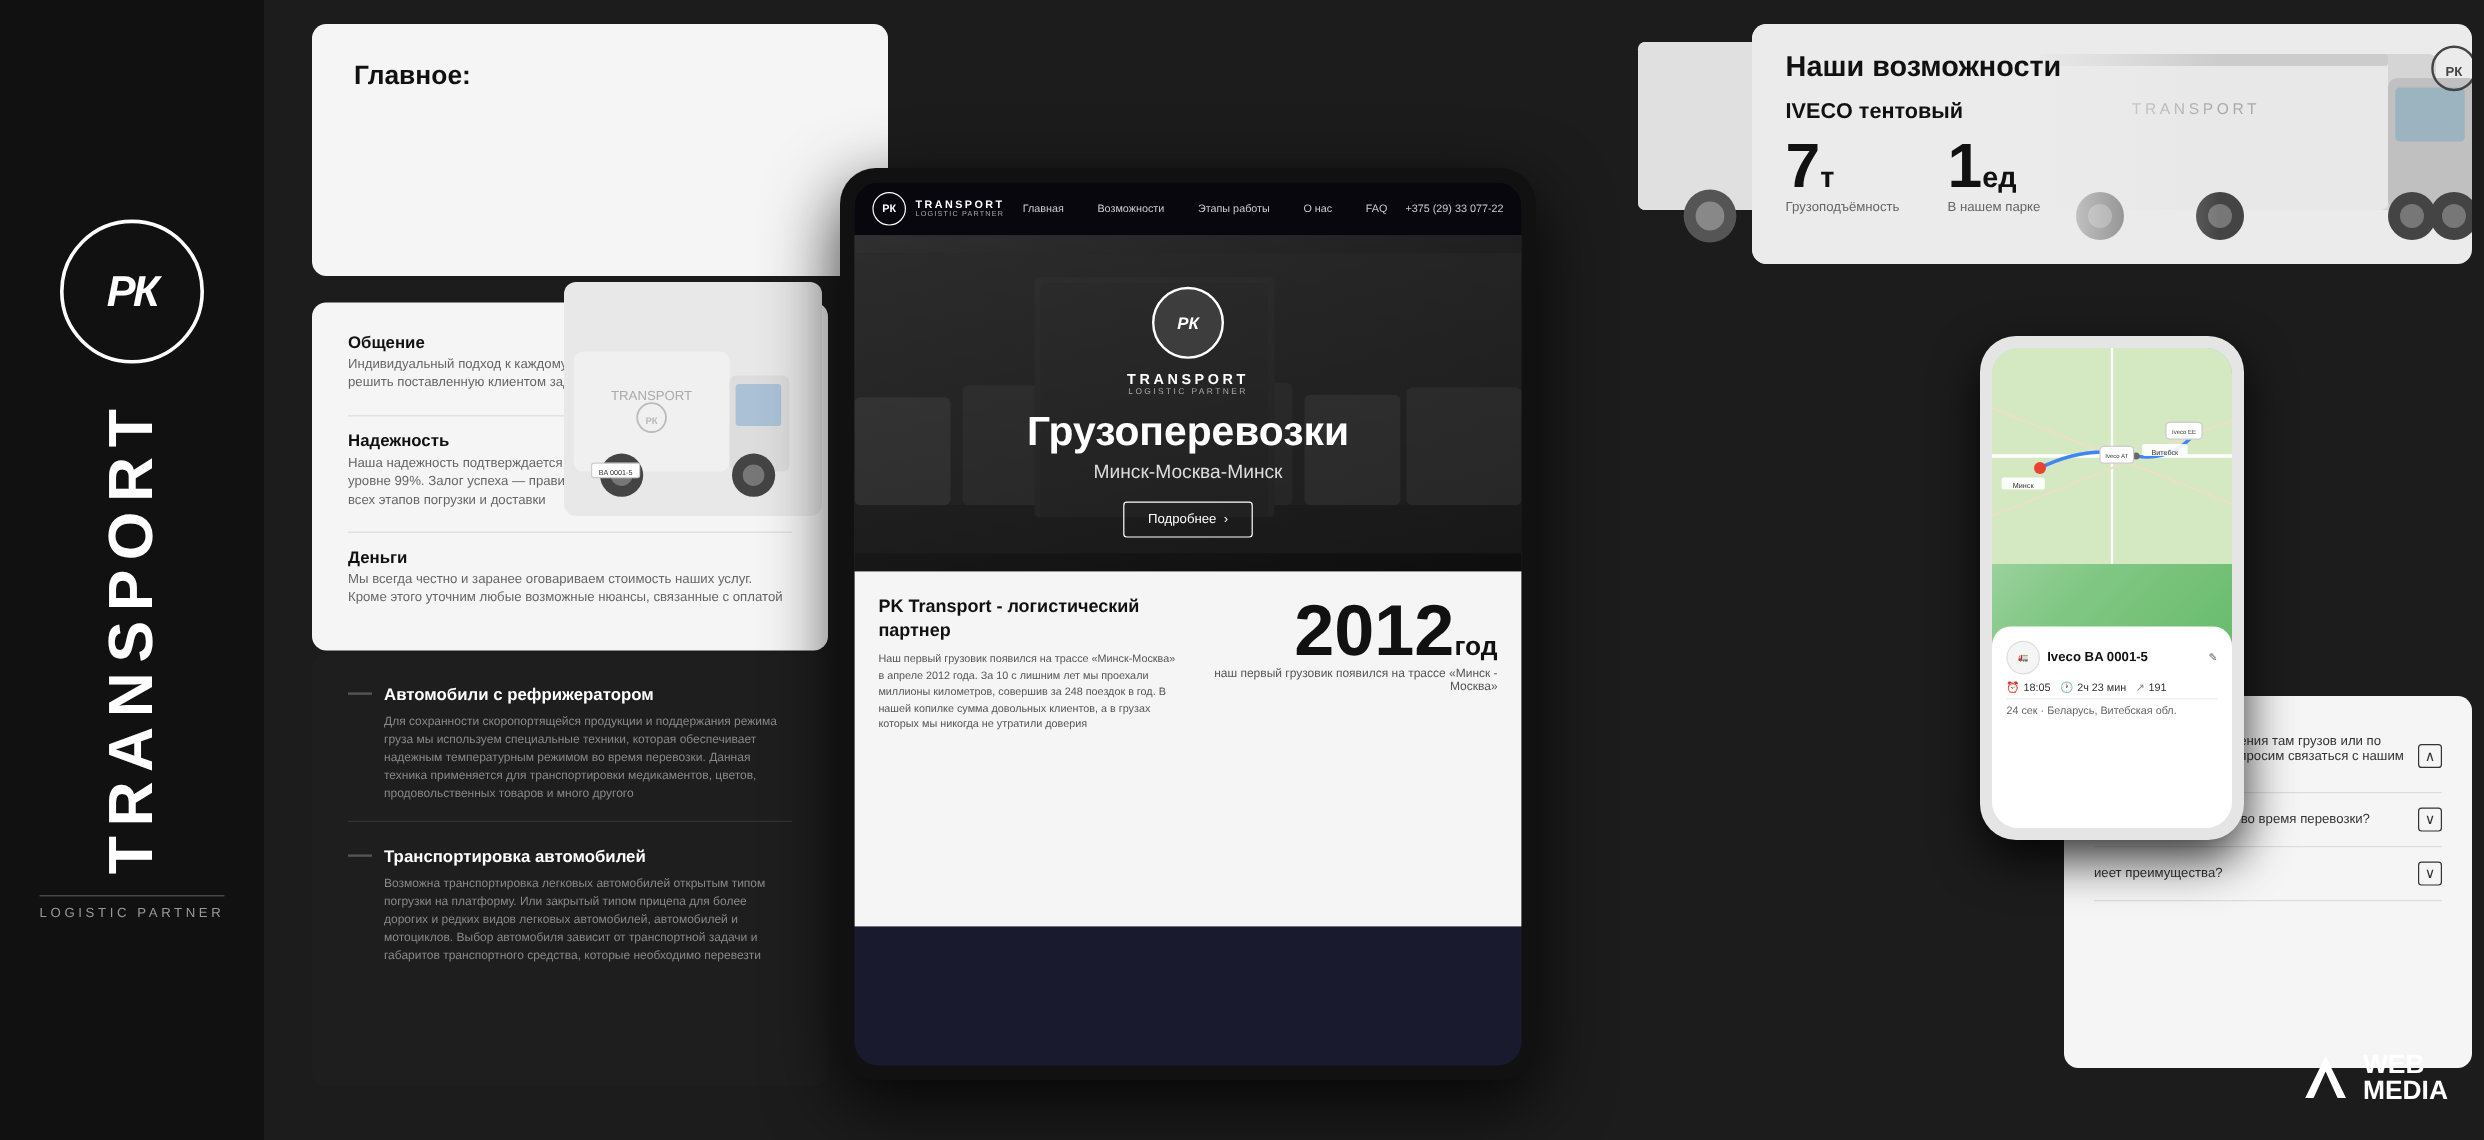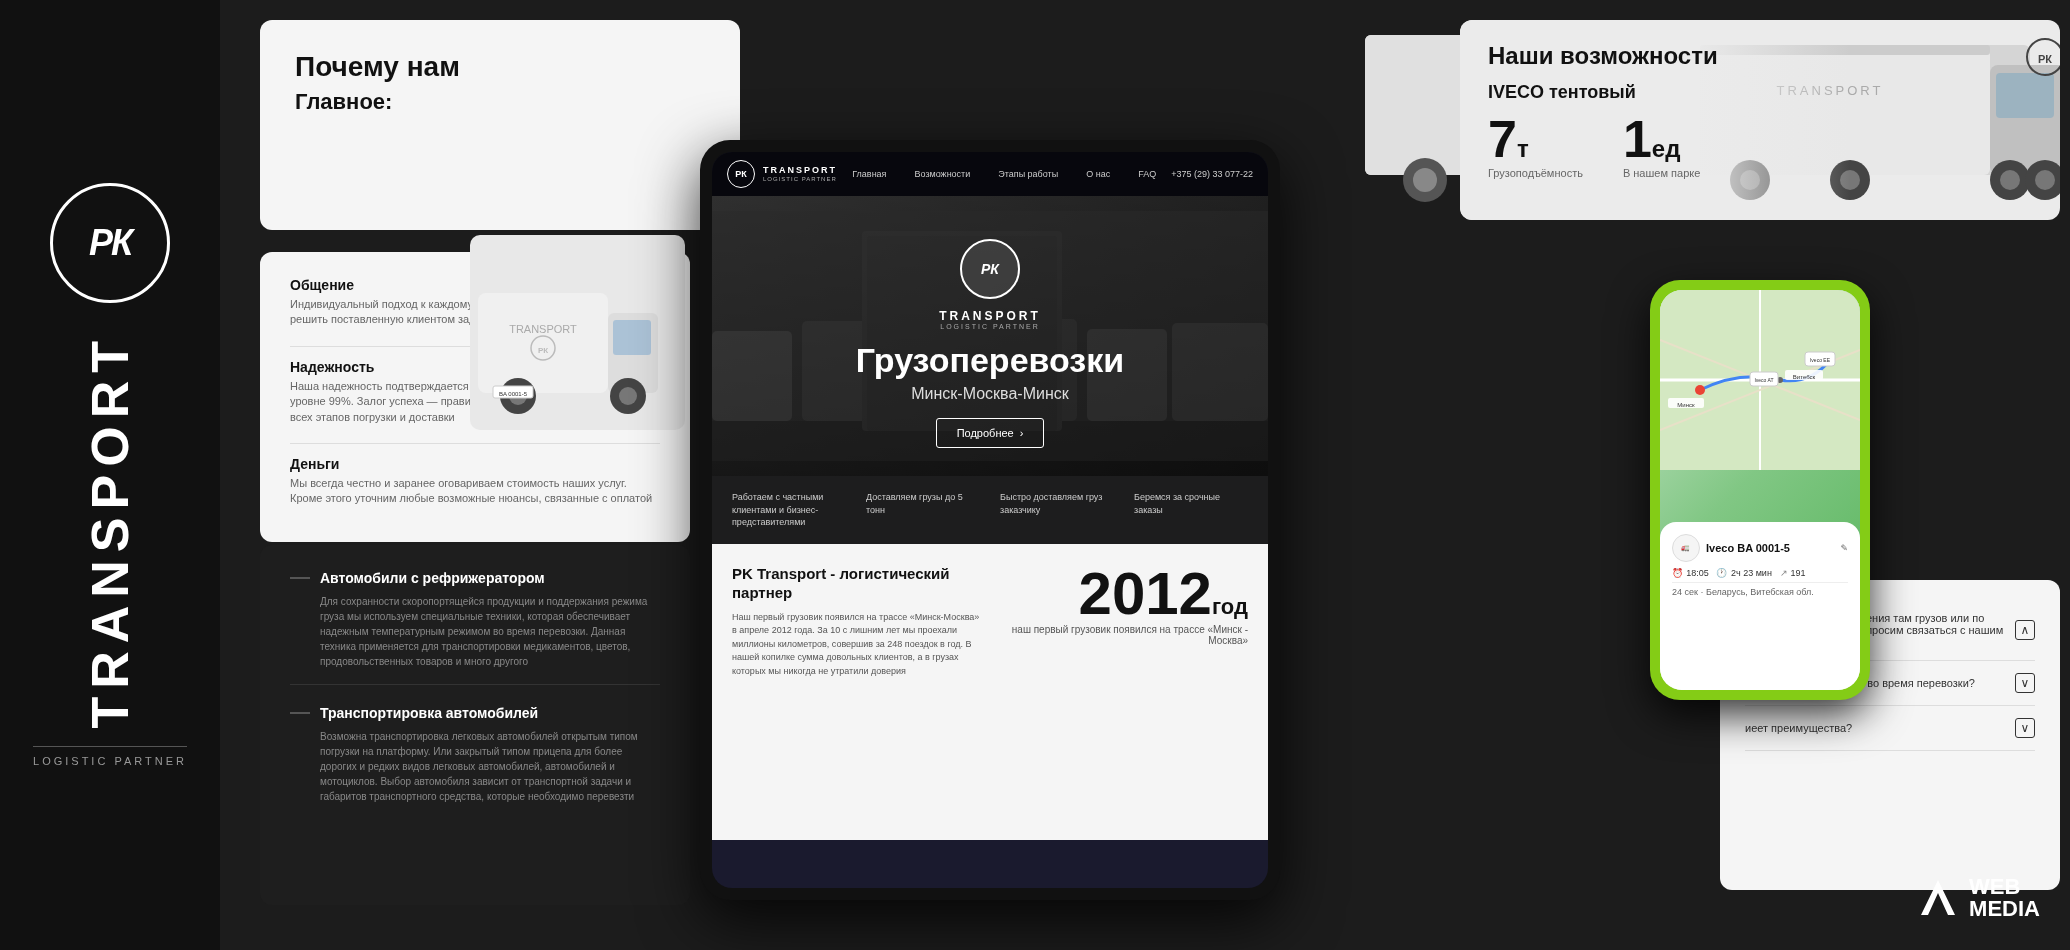--- a/index.html
+++ b/index.html
@@ -362,21 +362,21 @@
       color: #555;
     }
 
     
     .phone-mockup {
       position: absolute;
       right: 200px;
       top: 280px;
       width: 220px;
       height: 420px;
-      background: #84cc16;
+      background: #e5e5e5;
       border-radius: 30px;
       padding: 10px;
       z-index: 7;
       box-shadow: 0 15px 40px rgba(0,0,0,0.8);
     }
 
     .phone-screen {
       width: 100%;
       height: 100%;
       background: #e8f4e8;
@@ -571,21 +571,20 @@
 
       <circle cx="480" cy="55" r="20" fill="none" stroke="#333" stroke-width="2"></circle>
       <text x="480" y="61" text-anchor="middle" font-size="12" font-weight="bold" fill="#333">РК</text>
 
       <text x="200" y="100" text-anchor="middle" font-size="14" fill="#999" letter-spacing="3">TRANSPORT</text>
       <text x="200" y="115" text-anchor="middle" font-size="8" fill="#aaa" letter-spacing="2">LOGISTIC PARTNER</text>
     </svg>
   </div>
 
   <div class="card-top-left">
-    <h2>Почему нам</h2>
     <h3>Главное:</h3>
   </div>
 
   <div class="card-middle-left">
     <div class="feature-item">
       <h4>Общение</h4>
       <p>Индивидуальный подход к каждому клиенту помогает нам качественно решить поставленную клиентом задачу</p>
     </div>
     <div class="feature-divider"></div>
     <div class="feature-item">
@@ -714,26 +713,20 @@
           <div style="color:#aaa;font-size:7px;letter-spacing:2px;margin-bottom:12px;">LOGISTIC PARTNER</div>
           <h1 class="hero-title">Грузоперевозки</h1>
           <p class="hero-subtitle">Минск-Москва-Минск</p>
           <div class="hero-btn">
             <span>Подробнее</span>
             <span>›</span>
           </div>
         </div>
       </div>
 
-      <div class="tablet-features-bar">
-        <div class="tablet-feature">Работаем с частными клиентами и бизнес-представителями</div>
-        <div class="tablet-feature">Доставляем грузы до 5 тонн</div>
-        <div class="tablet-feature">Быстро доставляем груз заказчику</div>
-        <div class="tablet-feature">Беремся за срочные заказы</div>
-      </div>
 
       <div class="tablet-bottom-section">
         <div class="tablet-bottom-left">
           <h3>PK Transport - логистический партнер</h3>
           <p>Наш первый грузовик появился на трассе «Минск-Москва» в апреле 2012 года. За 10 с лишним лет мы проехали миллионы километров, совершив за 248 поездок в год. В нашей копилке сумма довольных клиентов, а в грузах которых мы никогда не утратили доверия</p>
         </div>
         <div class="tablet-bottom-right">
           <div class="year-big">
             <span>2012</span><span style="font-size:22px;">год</span>
           </div>

